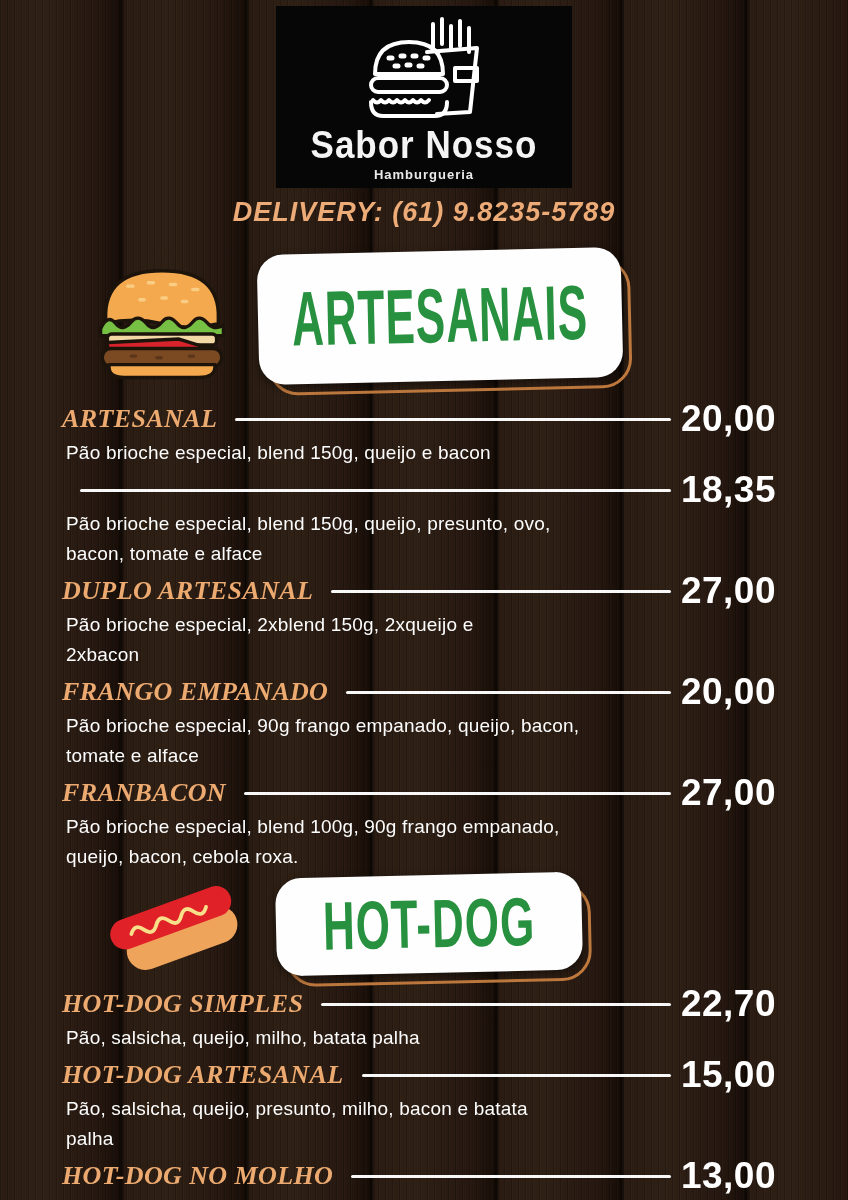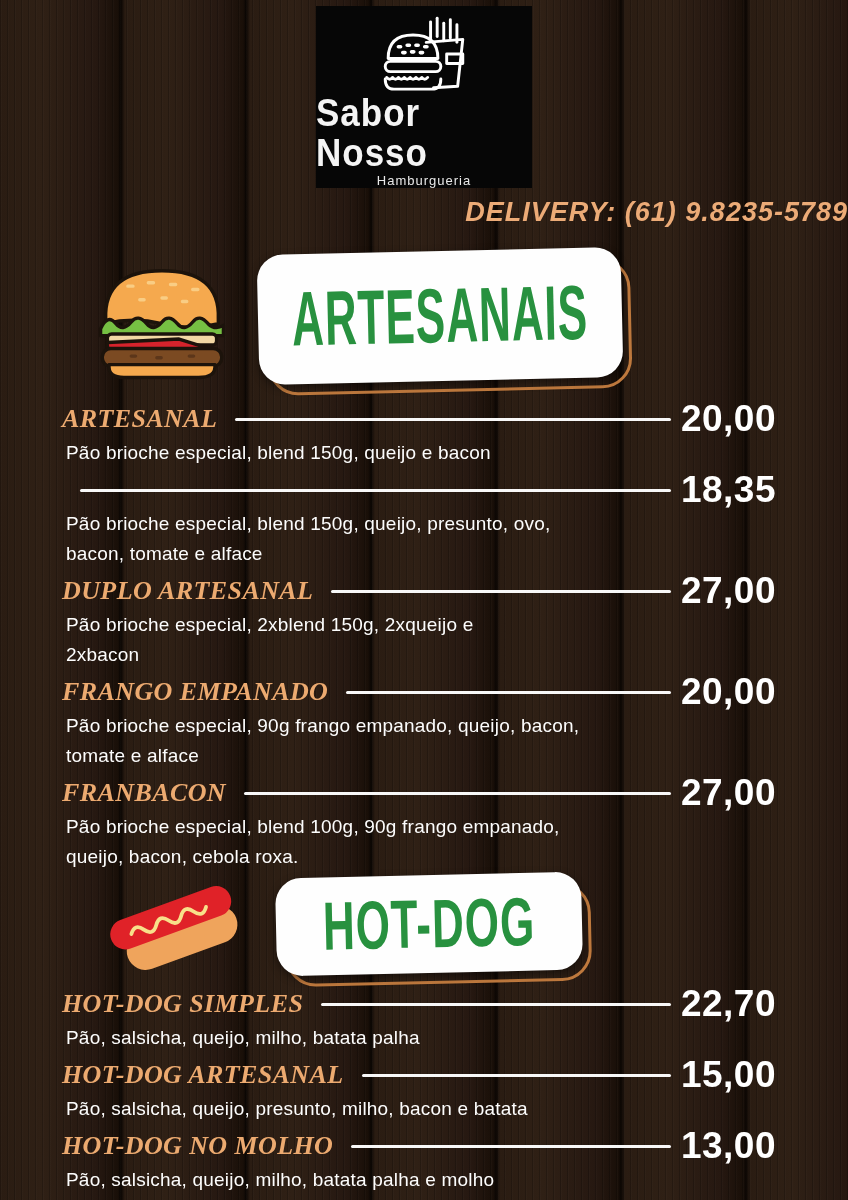--- a/index.html
+++ b/index.html
@@ -10,32 +10,32 @@
     position:relative; width:848px; height:1200px; overflow:hidden;
     background-color:#231710;
     background-image:
       repeating-linear-gradient(90deg, rgba(0,0,0,.20) 0 1px, rgba(255,255,255,.015) 1px 2px, transparent 2px 7px),
       repeating-linear-gradient(90deg, #2a1c12 0px, #2f2015 42px, #261811 96px, #190f08 118px, #0b0603 121px, #2a1c12 125px),
       linear-gradient(180deg, #261a11, #1d120b);
   }
 
   
   .logo-box{
-    width:216px; height:182px; margin:6px auto 0; background:#060606;
+    width:296px; height:182px; margin:6px auto 0; background:#060606;
     display:flex; flex-direction:column; align-items:center; justify-content:flex-start;
     padding-top:10px;
   }
   .logo-icon{ width:150px; height:108px; }
   .logo-title{
     color:#f4f4f4; font-size:35px; font-weight:bold; letter-spacing:1px;
     line-height:1; margin-top:2px; transform:scaleY(1.12);
   }
-  .logo-sub{ color:#e9e9e9; font-size:13px; font-weight:normal; letter-spacing:1px; margin-top:6px; }
+  .logo-sub{ color:#e9e9e9; font-size:13px; font-weight:bold; letter-spacing:1px; margin-top:6px; }
   .delivery{
-    text-align:right; color:#ecab77; font-size:27px; font-weight:bold; font-style:italic;
+    text-align:center; color:#ecab77; font-size:27px; font-weight:bold; font-style:italic;
     letter-spacing:1px; margin-top:9px;
   }
 
   
   .section-head{ position:relative; display:flex; align-items:center; }
   .head-art{ height:140px; margin-top:18px; padding-left:92px; }
   .head-dog{ height:106px; margin-top:0px; padding-left:102px; }
 
   .burger-art{ width:140px; height:128px; }
   .hotdog-art{ width:142px; height:104px; }
@@ -211,20 +211,21 @@
       <div class="desc">Pão, salsicha, queijo, milho, batata palha</div>
     </div>
 
     <div class="menu-item">
       <div class="item-row">
         <span class="item-name">HOT-DOG ARTESANAL</span>
         <span class="leader"></span>
         <span class="price">15,00</span>
       </div>
       <div class="desc">Pão, salsicha, queijo, presunto, milho, bacon  e batata</div>
+      <div class="desc">palha</div>
     </div>
 
     <div class="menu-item">
       <div class="item-row">
         <span class="item-name">HOT-DOG NO MOLHO</span>
         <span class="leader"></span>
         <span class="price">13,00</span>
       </div>
       <div class="desc">Pão, salsicha, queijo, milho, batata palha e molho</div>
     </div>

